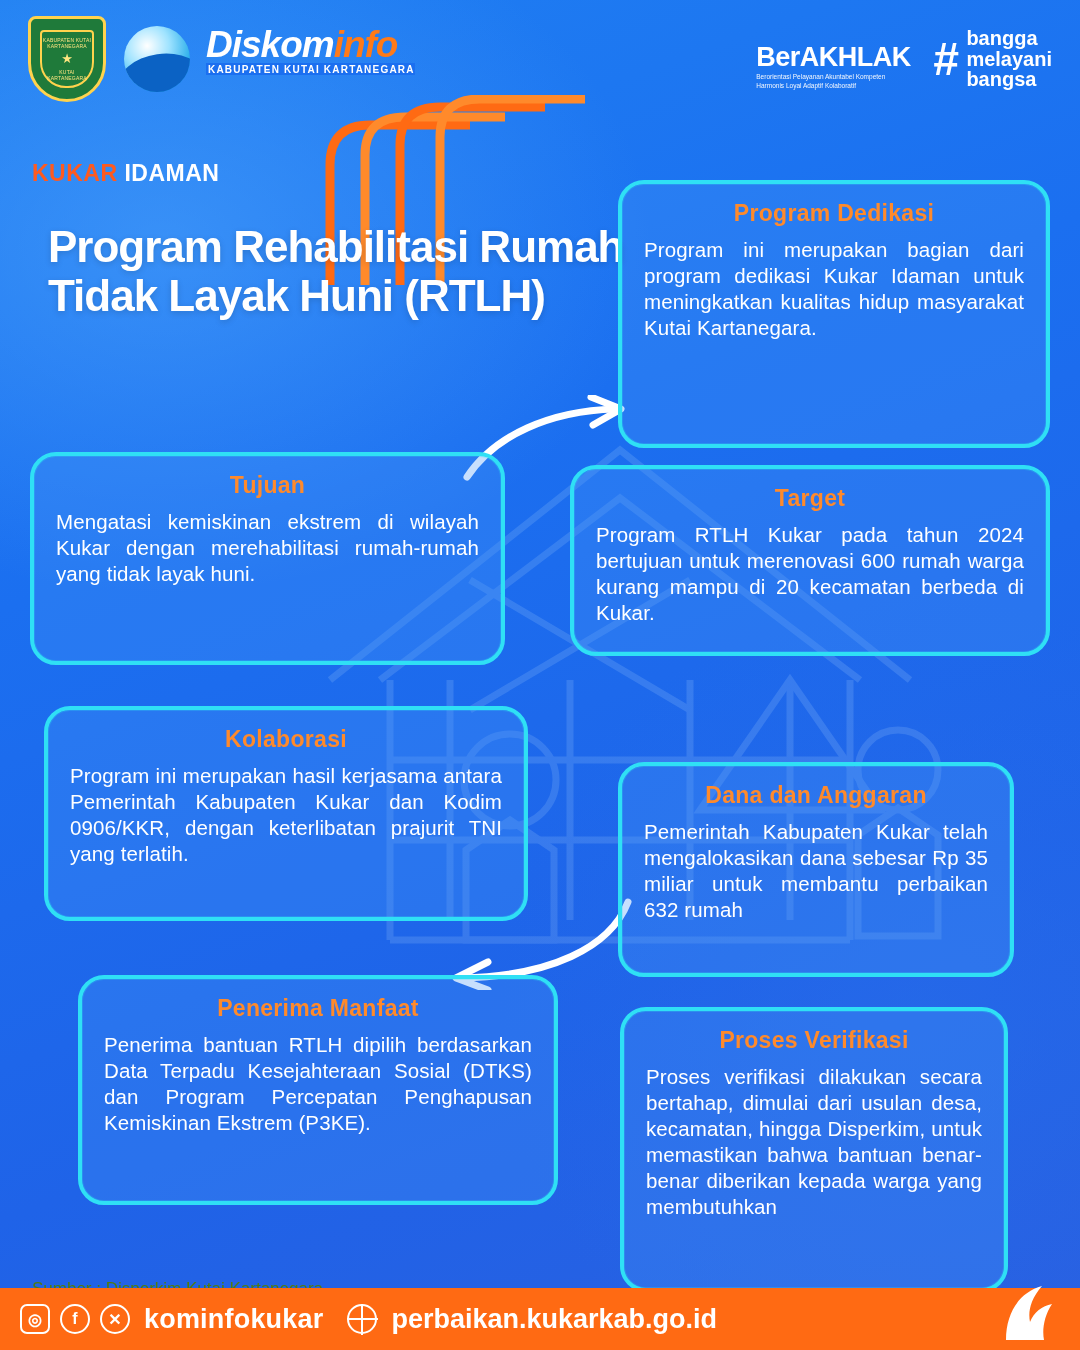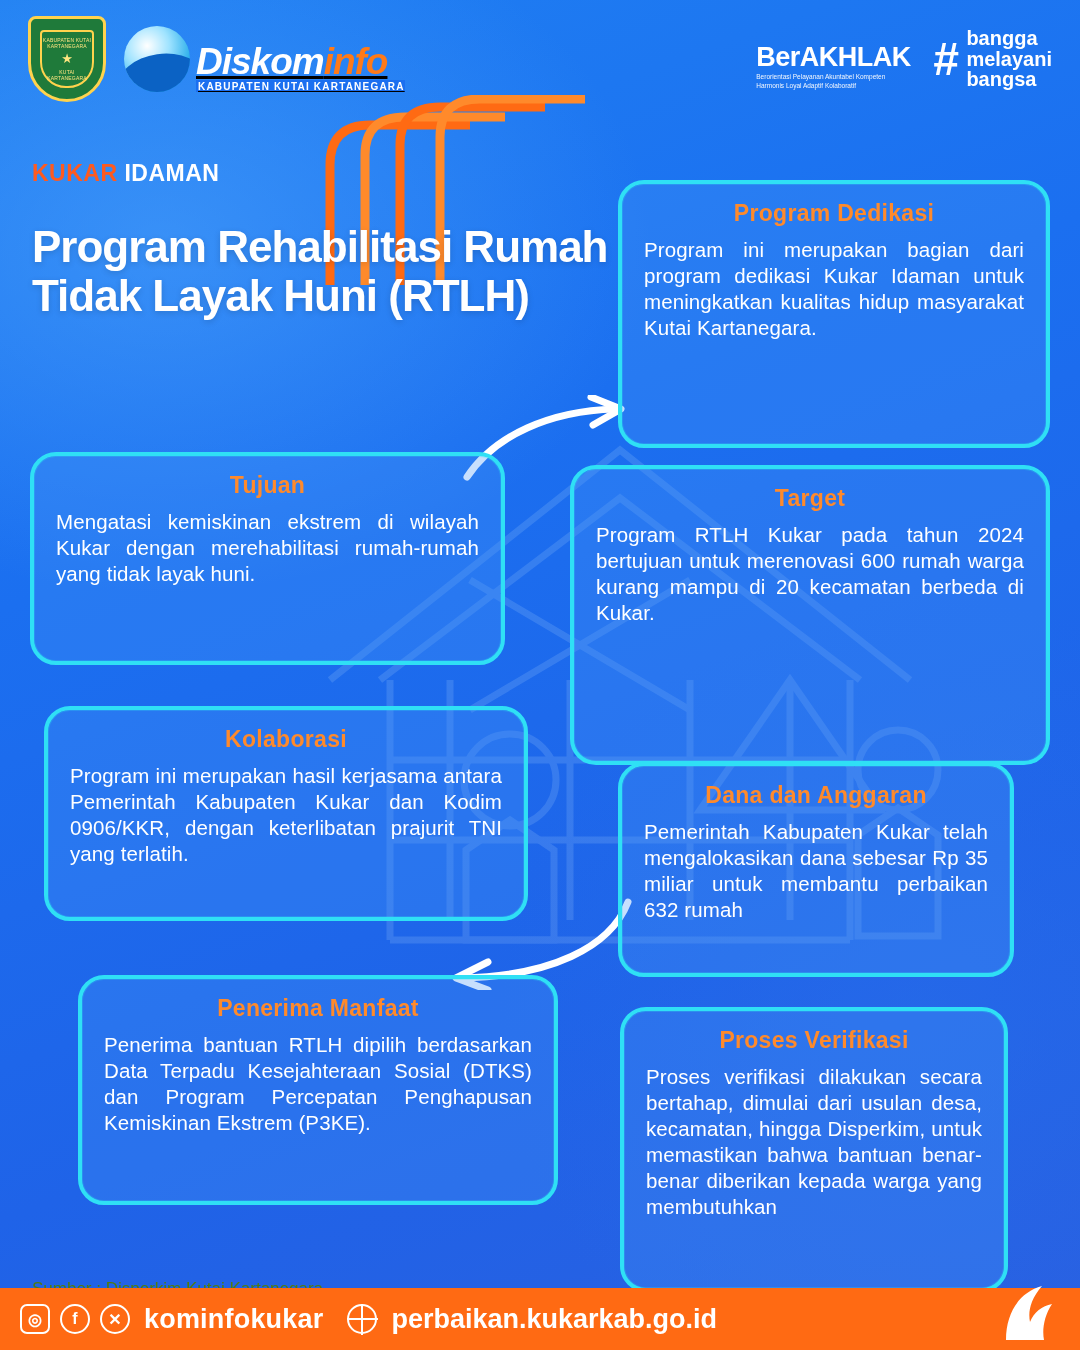--- a/index.html
+++ b/index.html
@@ -49,21 +49,21 @@
     flex-direction: column; color: #ffe680; font-size: 6px; line-height: 1.2;
     text-align: center; padding: 4px;
   }
   .crest .crest-inner {
     width: 54px; height: 58px; border: 2px solid #ffd34d; border-radius: 4px 4px 26px 26px;
     display:flex;align-items:center;justify-content:center;flex-direction:column;gap:2px;
   }
   .crest .crest-top { font-size: 5px; letter-spacing: .2px; }
   .crest .crest-star { color: #ffe680; font-size: 13px; }
 
-  .diskominfo-logo { display: flex; align-items: flex-end; gap: 6px; text-decoration: underline; }
+  .diskominfo-logo { display: flex; align-items: flex-start; gap: 16px; }
   .wave-mark {
     width: 66px; height: 66px; border-radius: 50%;
     background: radial-gradient(circle at 35% 30%, #ffffff 0%, #9fe3ff 35%, #1aa7e8 75%, #0b62c4 100%);
     position: relative; overflow: hidden;
   }
   .wave-mark::after {
     content: ""; position: absolute; left: -10%; top: 42%;
     width: 130%; height: 60%;
     background: #0b62c4;
     border-radius: 50% 50% 0 0 / 70% 70% 0 0;
@@ -85,21 +85,21 @@
   .hash { font-size: 46px; font-weight: 700; font-style: italic; line-height: .8; }
   .bangga-lines { font-size: 20px; font-weight: 700; line-height: 1.02; }
 
   
   .kukar-idaman {
     position: absolute; left: 32px; top: 160px;
     font-size: 23px; font-weight: 800; letter-spacing: .5px; color: #fff;
   }
   .kukar-idaman .kk { color: #ff5a1f; }
   .headline {
-    position: absolute; left: 32px; top: 222px; width: 600px;
+    position: absolute; left: 48px; top: 222px; width: 600px;
     color: #fff; font-size: 44px; font-weight: 800; line-height: 1.12;
     letter-spacing: -1px;
     text-shadow: 0 2px 6px rgba(0,0,0,.15);
   }
 
   
   .card {
     position: absolute;
     border: 4px solid #2fe0f5;
     border-radius: 26px;
@@ -119,21 +119,21 @@
     color: #ffffff;
     font-size: 20.5px;
     line-height: 1.27;
     text-align: justify;
     text-align-last: left;
     letter-spacing: .1px;
   }
 
   #card-dedikasi   { left: 618px; top: 160px;  width: 432px; height: 268px; margin-top: 20px; }
   #card-tujuan     { left: 30px;  top: 452px;  width: 475px; height: 213px; }
-  #card-target     { left: 570px; top: 465px;  width: 480px; height: 300px; }
+  #card-target     { left: 570px; top: 465px;  width: 480px; height: 191px; }
   #card-kolaborasi { left: 44px;  top: 706px;  width: 484px; height: 215px; }
   #card-dana       { left: 618px; top: 762px;  width: 396px; height: 215px; }
   #card-penerima   { left: 78px;  top: 975px;  width: 480px; height: 230px; }
   #card-verifikasi { left: 620px; top: 1007px; width: 388px; height: 285px; }
 
   
   .arrow-svg { position: absolute; pointer-events: none; }
   #arrow-1 { left: 455px; top: 395px; width: 180px; height: 90px; }
   #arrow-2 { left: 440px; top: 890px; width: 200px; height: 100px; }
 

